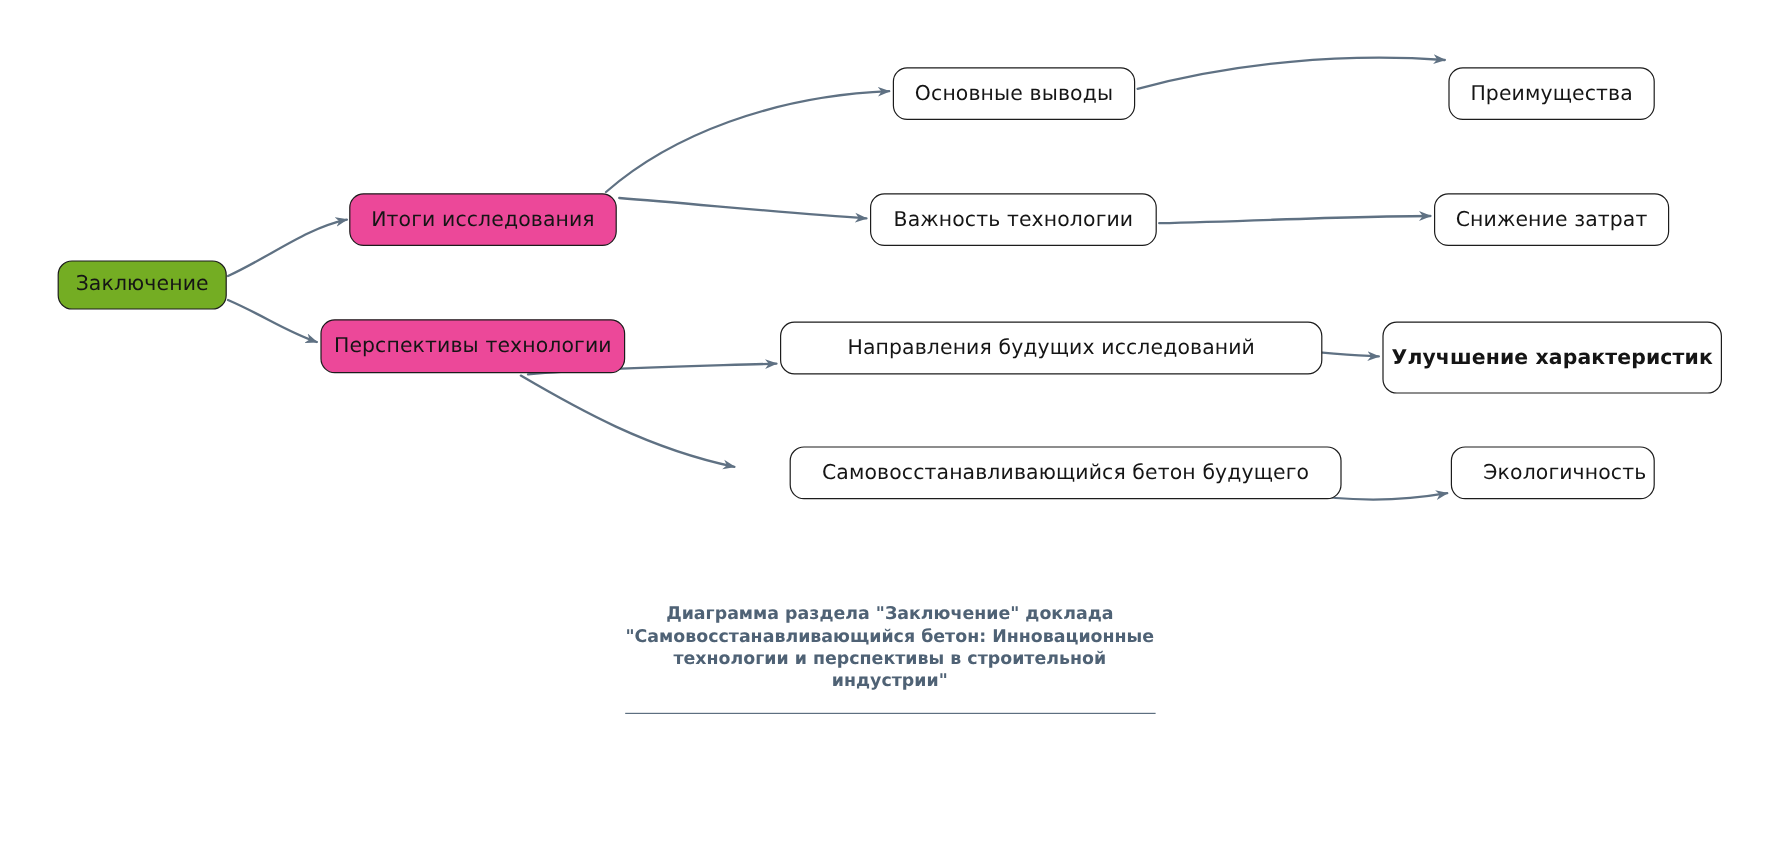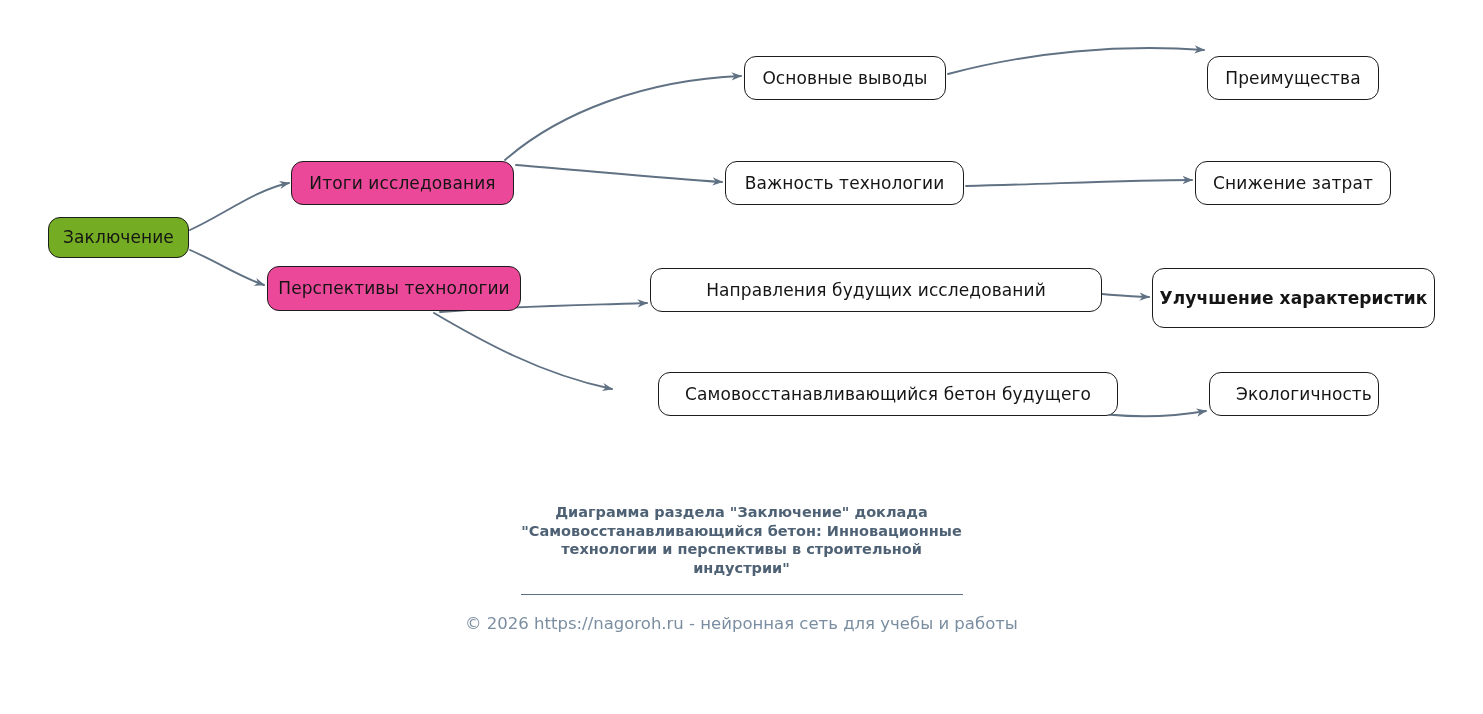--- a/index.html
+++ b/index.html
@@ -147,16 +147,15 @@
     </div>
 
   <div id="caption-block">
     <div class="caption-title">
         <div>Диаграмма раздела "Заключение" доклада</div>
         <div>"Самовосстанавливающийся бетон: Инновационные</div>
         <div>технологии и перспективы в строительной</div>
         <div>индустрии"</div>
       </div>
     <div class="caption-rule"></div>
-    <div class="caption-credit">© 2026 https://nagoroh.ru - нейронная сеть для учебы и работы</div>
   </div>
 
 </div>
 
 </body></html>

